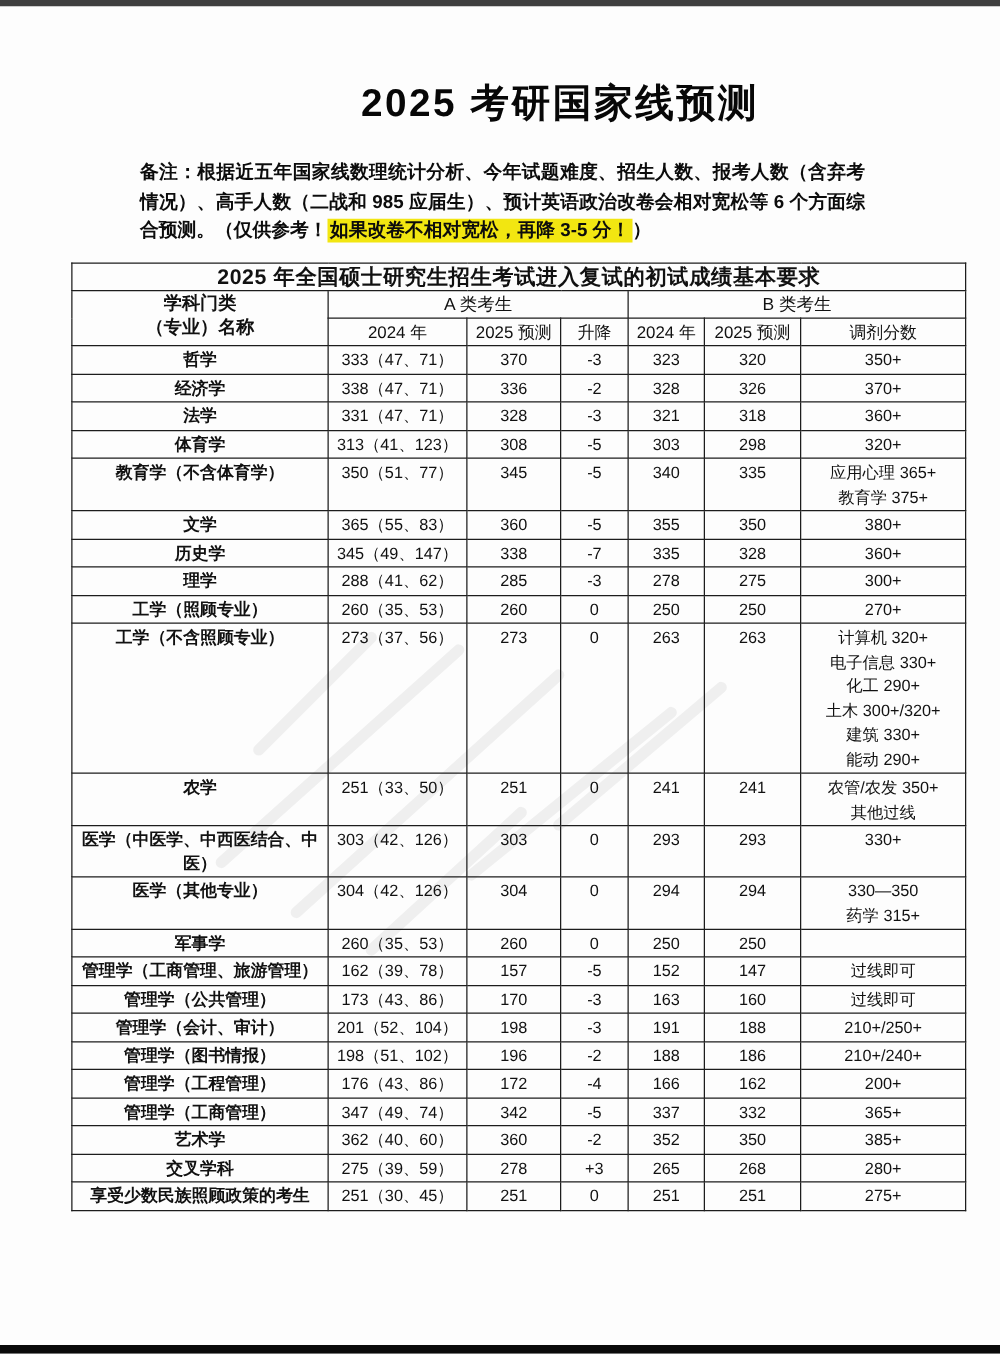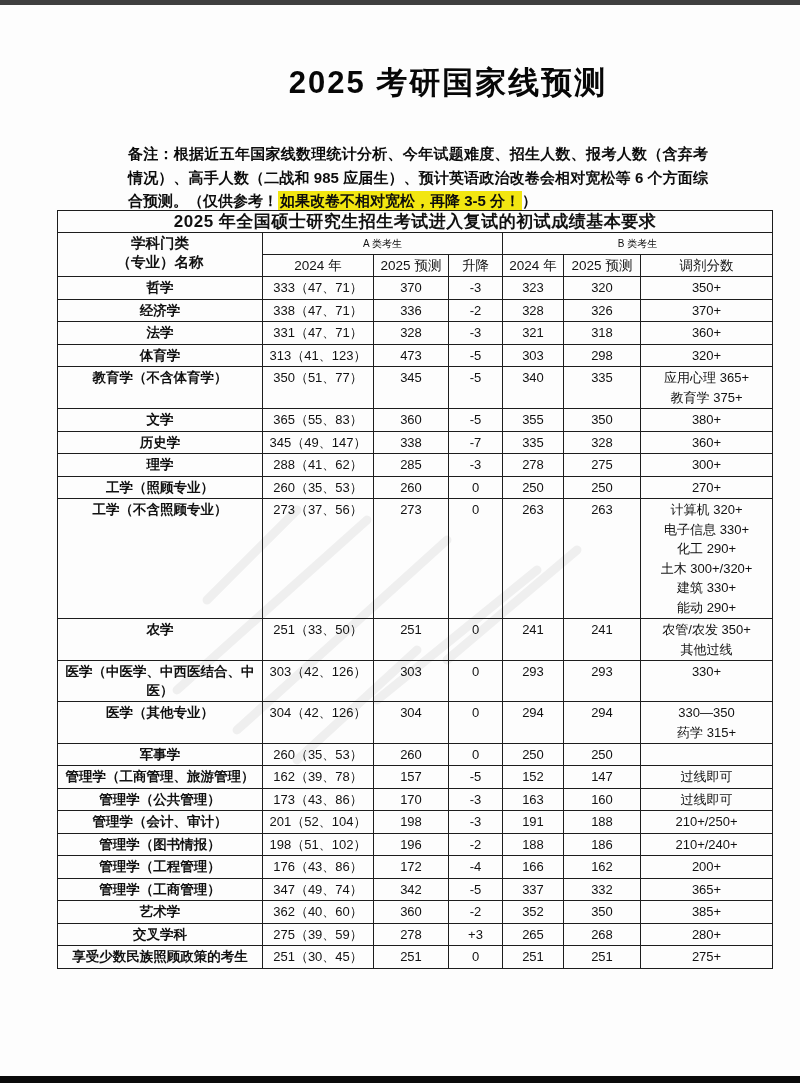--- a/index.html
+++ b/index.html
@@ -8,37 +8,37 @@
     font-family:"Liberation Sans","DejaVu Sans",sans-serif;
     color:#111;position:relative;overflow:hidden;
   }
   .top-bar{position:absolute;top:0;left:0;width:800px;height:5px;background:#3f3f3f;}
   .bottom-bar{position:absolute;bottom:0;left:0;width:800px;height:7px;background:#0a0a0a;}
   .page-title{
     margin:0;position:absolute;top:62px;left:0;width:800px;
     text-align:center;font-size:31px;font-weight:700;letter-spacing:2px;color:#070707;padding-left:48px;
   }
   .note{
-    margin:16px;position:absolute;top:126px;left:112px;width:580px;
+    margin:0;position:absolute;top:126px;left:112px;width:580px;
     font-size:15px;line-height:23.5px;font-weight:700;text-align:justify;color:#0c0c0c;
   }
   .note mark{background:#f2e611;color:#0c0c0c;padding:1px 2px;font-weight:700;}
   .table-wrap{position:absolute;top:210px;left:57px;width:715px;}
   .watermark{position:absolute;top:190px;left:60px;pointer-events:none;opacity:0.05;}
   table.score{
     border-collapse:collapse;table-layout:fixed;width:715px;
     background:transparent;position:relative;z-index:2;
   }
   table.score th,table.score td{
     border:1.5px solid #1d1d1d;padding:1px 3px;text-align:center;
     vertical-align:top;line-height:19px;
   }
   .t-title{font-size:17px;font-weight:700;padding:7px 2px;letter-spacing:0.5px;line-height:22px;}
   .h-subject{font-size:14.5px;font-weight:700;vertical-align:middle;line-height:21px;}
-  .h-group{font-size:10px;font-weight:400;padding:2px;}
+  .h-group{font-size:14px;font-weight:400;padding:2px;}
   .h-sub{font-size:13.5px;font-weight:400;padding:2px;}
   td.c-name{font-weight:700;font-size:13.5px;line-height:20px;padding-top:2px;}
   td.c-num{font-size:13px;padding-top:2px;}
   td.c-adjust{font-size:13px;padding-top:2px;}
   td.c-adjust div{line-height:19.5px;}
 </style>
 </head>
 <body>
 
 <div class="top-bar"></div>
@@ -119,21 +119,21 @@
           <td class="c-num">-3</td>
           <td class="c-num">321</td>
           <td class="c-num">318</td>
           <td class="c-adjust">
             <div>360+</div>
           </td>
         </tr>
         <tr>
           <td class="c-name">体育学</td>
           <td class="c-num">313（41、123）</td>
-          <td class="c-num">473</td>
+          <td class="c-num">308</td>
           <td class="c-num">-5</td>
           <td class="c-num">303</td>
           <td class="c-num">298</td>
           <td class="c-adjust">
             <div>320+</div>
           </td>
         </tr>
         <tr>
           <td class="c-name">教育学（不含体育学）</td>
           <td class="c-num">350（51、77）</td>

